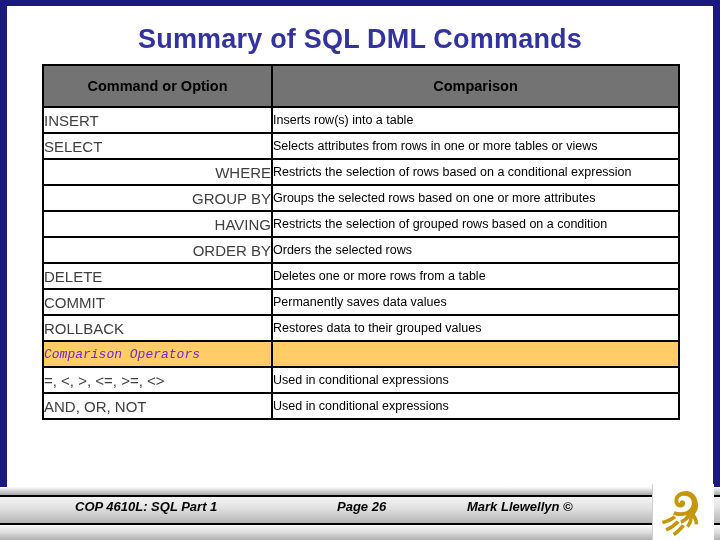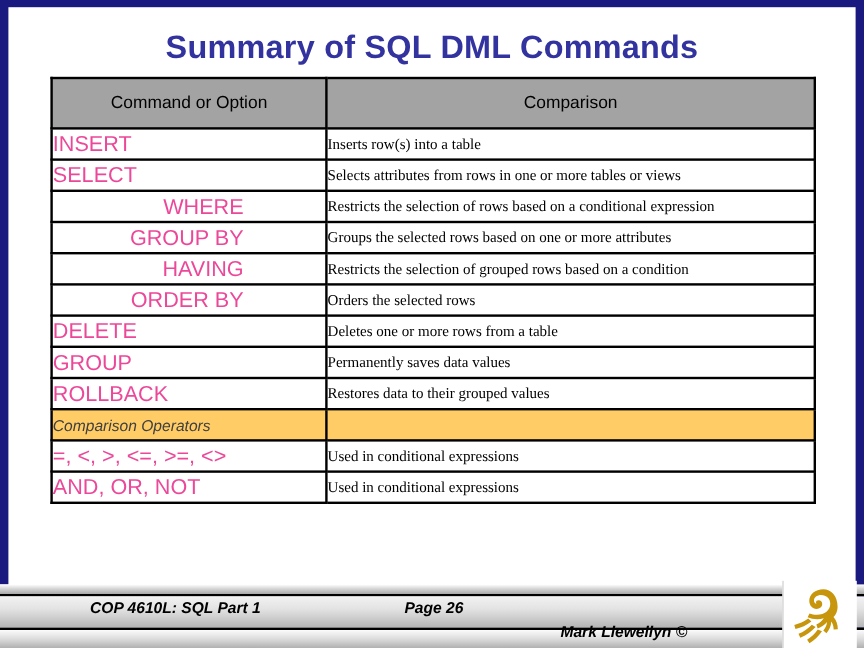--- a/index.html
+++ b/index.html
@@ -68,61 +68,61 @@
   }
   table.summary td, table.summary th {
     border: 2px solid #000000;
     padding: 0;
     vertical-align: middle;
   }
   col.c1 { width: 229px; }
   col.c2 { width: 407px; }
 
   thead th {
-    background: #a3a3a3;
+    background: #737373;
     height: 40px;
-    font-weight: normal;
+    font-weight: bold;
     font-size: 14.5px;
     color: #000000;
     text-align: center;
     font-family: "Liberation Sans", sans-serif;
   }
 
   tbody tr { height: 24px; }
   tbody td { height: 24px; }
 
   td.cmd {
     font-family: "Liberation Sans", sans-serif;
-    font-size: 18px;
-    color: #ec4899;
+    font-size: 15px;
+    color: #404040;
     text-align: left;
     padding-left: 7px;
     white-space: nowrap;
   }
   td.cmd.indent {
     text-align: right;
     padding-left: 0;
-    padding-right: 68px;
   }
   td.desc {
-    font-family: Liberation Serif, serif;
+    font-family: Liberation Sans, sans-serif;
     font-size: 12.5px;
     color: #000000;
     text-align: left;
     padding-left: 5px;
     white-space: nowrap;
   }
 
   tr.group td {
     background: #ffcc66;
   }
   tr.group td.cmd {
     font-style: italic;
-    color: #404040;
+    color: #6d28d9;
     font-size: 13px;
+    font-family: Liberation Mono, monospace;
   }
 
   
   #footer {
     position: absolute;
     left: 0; top: 487px;
     width: 598px; height: 53px;
   }
   .band {
     position: absolute;
@@ -150,21 +150,21 @@
     top: 12px;
     font-family: "Liberation Sans", sans-serif;
     font-size: 13px;
     font-weight: bold;
     font-style: italic;
     color: #000000;
     white-space: nowrap;
   }
   #foot-course { left: 75px; }
   #foot-page   { left: 337px; text-align: center; }
-  #foot-author { left: 467px; margin-top: 20px; }
+  #foot-author { left: 467px; }
 
   
   #logo-box {
     position: absolute;
     left: 652px; top: 484px;
     width: 61px; height: 56px;
     background: #ffffff;
     border-left: 1px solid #cfcfcf;
   }
   #logo-box svg { display: block; }
@@ -215,21 +215,21 @@
           </tr>
           <tr>
             <td class="cmd indent">ORDER BY</td>
             <td class="desc">Orders the selected rows</td>
           </tr>
           <tr>
             <td class="cmd">DELETE</td>
             <td class="desc">Deletes one or more rows from a table</td>
           </tr>
           <tr>
-            <td class="cmd">GROUP</td>
+            <td class="cmd">COMMIT</td>
             <td class="desc">Permanently saves data values</td>
           </tr>
           <tr>
             <td class="cmd">ROLLBACK</td>
             <td class="desc">Restores data to their grouped values</td>
           </tr>
           <tr class="group">
             <td class="cmd">Comparison Operators</td>
             <td class="desc"></td>
           </tr>

